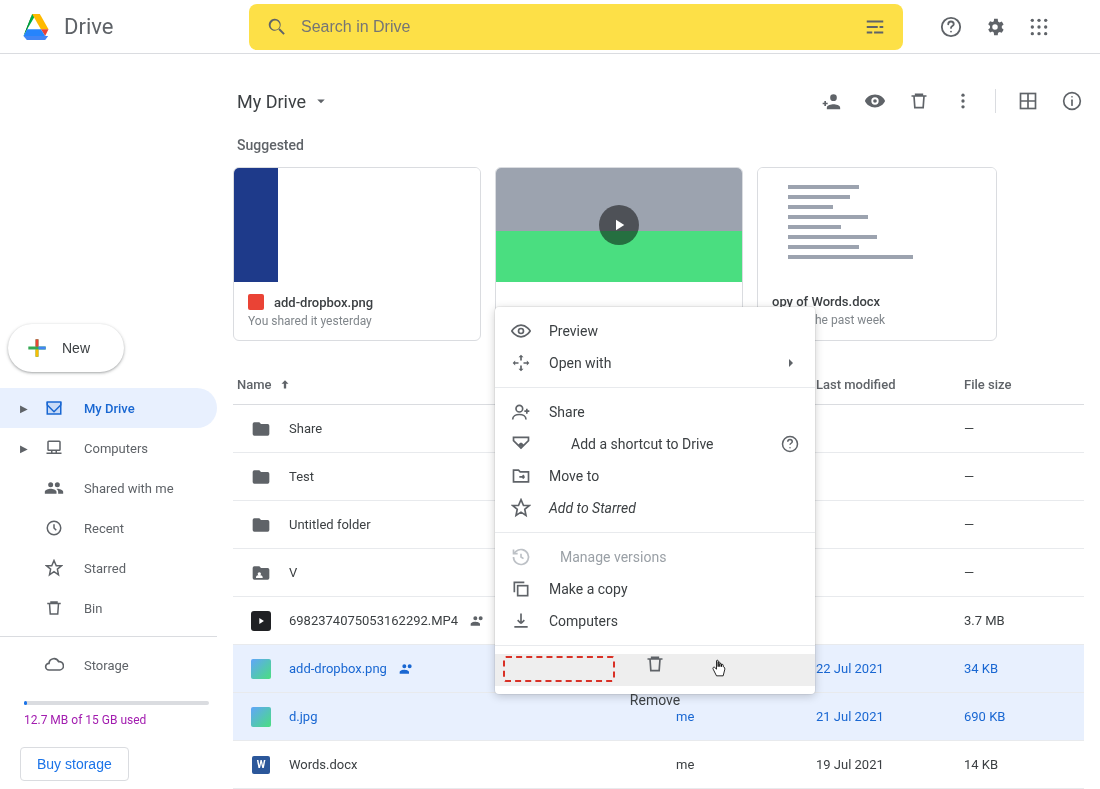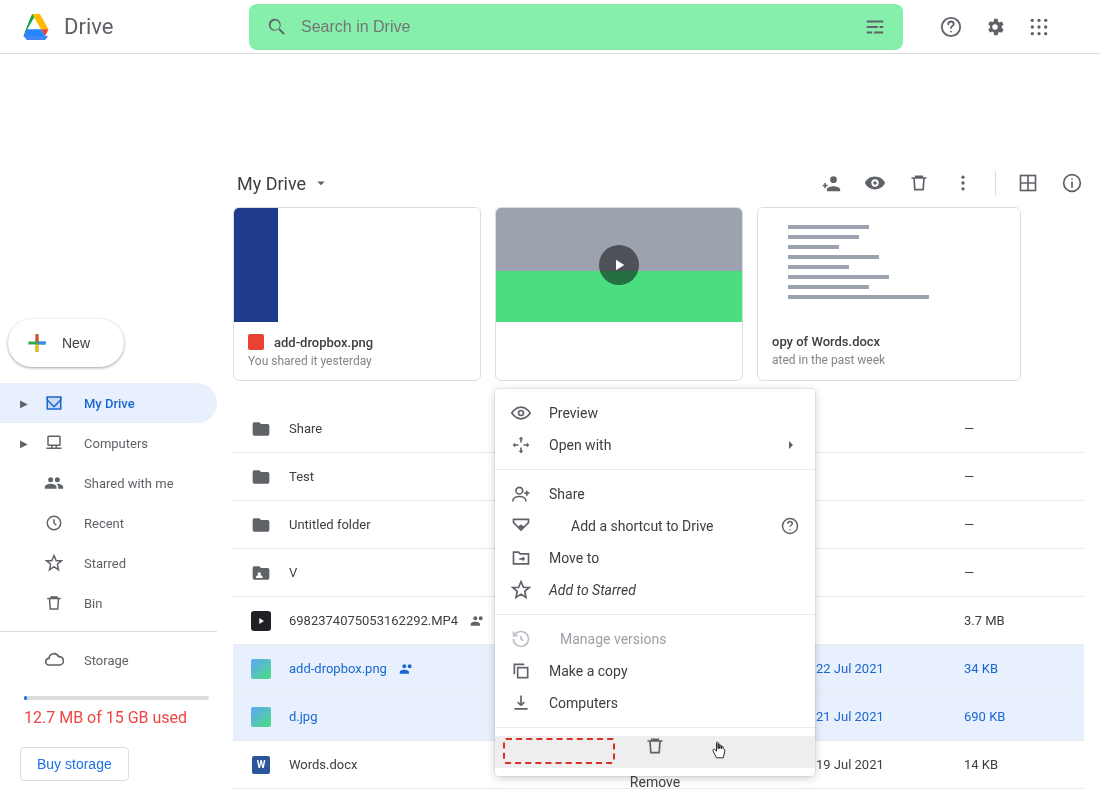--- a/index.html
+++ b/index.html
@@ -3,41 +3,41 @@
 <meta charset="utf-8">
 <style>
 * { margin: 0; padding: 0; box-sizing: border-box; }
 body { font-family: 'Google Sans', Roboto, Arial, sans-serif; font-size: 14px; color: #3c4043; background: #fff; width: 1100px; height: 789px; overflow: hidden; }
 
 
 .header { display: flex; align-items: center; height: 54px; padding: 0 16px; border-bottom: 1px solid #dadce0; }
 .logo-area { display: flex; align-items: center; width: 233px; gap: 8px; }
 .drive-logo { width: 40px; height: 40px; display: flex; align-items: center; justify-content: center; }
 .drive-name { font-size: 22px; color: #5f6368; }
-.search-bar { flex: 1; max-width: 654px; height: 46px; background: #86efac; border-radius: 8px; display: flex; align-items: center; padding: 0 16px; gap: 12px; }
+.search-bar { flex: 1; max-width: 654px; height: 46px; background: #fde047; border-radius: 8px; display: flex; align-items: center; padding: 0 16px; gap: 12px; }
 .search-bar input { flex: 1; border: none; background: transparent; font-size: 16px; color: #5f6368; outline: none; }
 .search-icon, .tune-icon { color: #5f6368; }
 .header-icons { display: flex; align-items: center; gap: 20px; margin-left: 36px; color: #5f6368; }
 .icon-btn { width: 24px; height: 24px; display: flex; align-items: center; justify-content: center; cursor: pointer; }
 
 
 .main-container { display: flex; height: calc(789px - 54px); align-items: flex-end; }
 .sidebar { width: 233px; padding: 8px 0; }
 .new-btn { margin: 8px 0 16px 8px; width: 116px; height: 48px; border-radius: 24px; background: #fff; border: none; box-shadow: 0 1px 2px rgba(60,64,67,.3), 0 1px 3px 1px rgba(60,64,67,.15); display: flex; align-items: center; gap: 12px; padding: 0 20px 0 16px; font-size: 14px; font-weight: 500; color: #3c4043; cursor: pointer; }
 .nav-item { display: flex; align-items: center; height: 40px; padding: 0 0 0 20px; gap: 20px; cursor: pointer; border-radius: 0 20px 20px 0; margin-right: 16px; color: #5f6368; }
 .nav-item.active { background: #e8f0fe; color: #1967d2; font-weight: 500; }
 .nav-item.active .nav-icon { color: #1967d2; }
 .nav-chevron { width: 10px; margin-right: -6px; color: #5f6368; font-size: 10px; }
 .nav-icon { width: 20px; height: 20px; display: flex; align-items: center; justify-content: center; }
 .nav-label { font-size: 13px; }
 .nav-divider { height: 1px; background: #dadce0; margin: 8px 16px 8px 0; }
 .storage-usage { padding: 8px 24px; }
 .storage-bar { height: 4px; background: #dadce0; border-radius: 2px; margin: 8px 0; }
 .storage-bar-fill { width: 3px; height: 100%; background: #1a73e8; border-radius: 2px; }
-.storage-text { font-size: 16px; color: #ef4444; }
+.storage-text { font-size: 12px; color: #a21caf; }
 .buy-storage { margin: 12px 0 0 20px; padding: 8px 16px; border: 1px solid #dadce0; border-radius: 4px; background: #fff; color: #1a73e8; font-size: 14px; font-weight: 500; cursor: pointer; }
 
 
 .content { flex: 1; padding: 0 16px 0 0; overflow: hidden; position: relative; }
 .toolbar { display: flex; align-items: center; height: 48px; padding: 0 0 0 4px; }
 .breadcrumb-title { font-size: 18px; color: #3c4043; display: flex; align-items: center; gap: 6px; cursor: pointer; }
 .toolbar-spacer { flex: 1; }
 .toolbar-icons { display: flex; align-items: center; gap: 20px; color: #5f6368; }
 .toolbar-divider { width: 1px; height: 24px; background: #dadce0; }
 
@@ -281,41 +281,42 @@
         <span class="icon-btn">
             <svg width="20" height="20" viewBox="0 0 24 24" fill="none" stroke="#5f6368" stroke-width="2">
               <circle cx="12" cy="12" r="10"></circle>
               <path d="M12 11v6" stroke-linecap="round"></path>
               <circle cx="12" cy="7" r="1" fill="#5f6368" stroke="none"></circle>
             </svg>
           </span>
       </div>
     </div>
 
+    <div class="suggested-label">Suggested</div>
     <div class="suggested-row">
       <div class="suggested-card">
         <div class="card-thumb app-shot"></div>
         <div class="card-footer">
           <div class="card-title">
               <span class="file-icon red"></span>
               <span>add-dropbox.png</span>
             </div>
           <div class="card-meta">You shared it yesterday</div>
         </div>
       </div>
       <div class="suggested-card">
         <div class="card-thumb video">
           <div class="play-overlay">
               <svg width="18" height="18" viewBox="0 0 24 24" fill="#fff">
                 <path d="M8 5v14l11-7z"></path>
               </svg>
             </div>
         </div>
       </div>
-      <div class="suggested-card" style="width:264px;">
+      <div class="suggested-card" style="width:240px;">
         <div class="card-thumb doc">
           <div class="doc-lines">
               <div class="doc-line" style="width:40%"></div>
               <div class="doc-line" style="width:35%"></div>
               <div class="doc-line" style="width:25%"></div>
               <div class="doc-line" style="width:45%"></div>
               <div class="doc-line" style="width:30%"></div>
               <div class="doc-line" style="width:50%"></div>
               <div class="doc-line" style="width:40%"></div>
               <div class="doc-line" style="width:70%"></div>
@@ -323,20 +324,31 @@
         </div>
         <div class="card-footer">
           <div class="card-title">
               <span>opy of Words.docx</span>
             </div>
           <div class="card-meta">ated in the past week</div>
         </div>
       </div>
     </div>
 
+    <div class="table-header">
+      <div class="col-name">
+          <span>Name</span>
+          <svg width="14" height="14" viewBox="0 0 24 24" fill="#5f6368">
+            <path d="M12 4l-6 6h4v8h4v-8h4z"></path>
+          </svg>
+        </div>
+      <div class="col-owner"><span>Owner</span></div>
+      <div class="col-modified"><span>Last modified</span></div>
+      <div class="col-size"><span>File size</span></div>
+    </div>
     <div id="table-body">
         <div class="table-row">
           <div class="row-name">
             <span class="row-icon">
               <svg width="20" height="20" viewBox="0 0 24 24" fill="#5f6368">
                 <path d="M10 4H4a2 2 0 0 0-2 2v12a2 2 0 0 0 2 2h16a2 2 0 0 0 2-2V8a2 2 0 0 0-2-2h-8z"></path>
               </svg>
             </span>
             <span>Share</span>
           </div>

